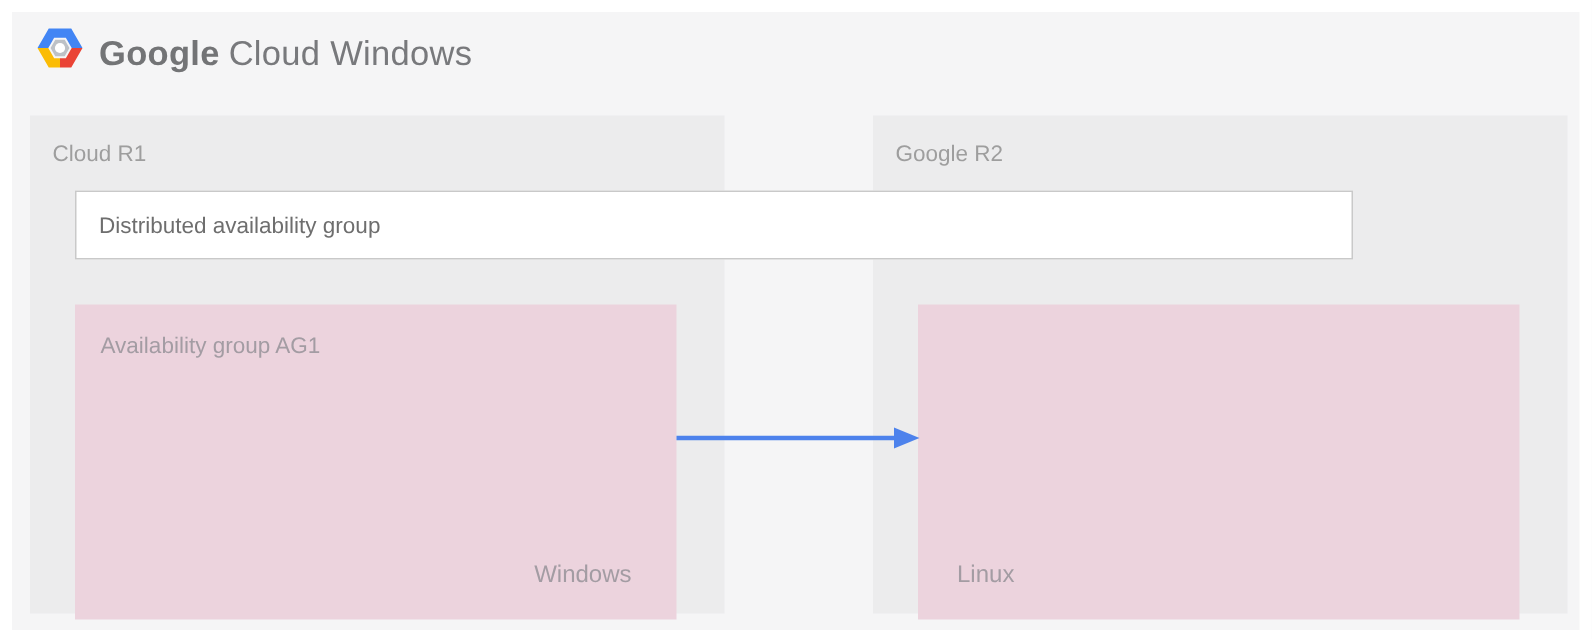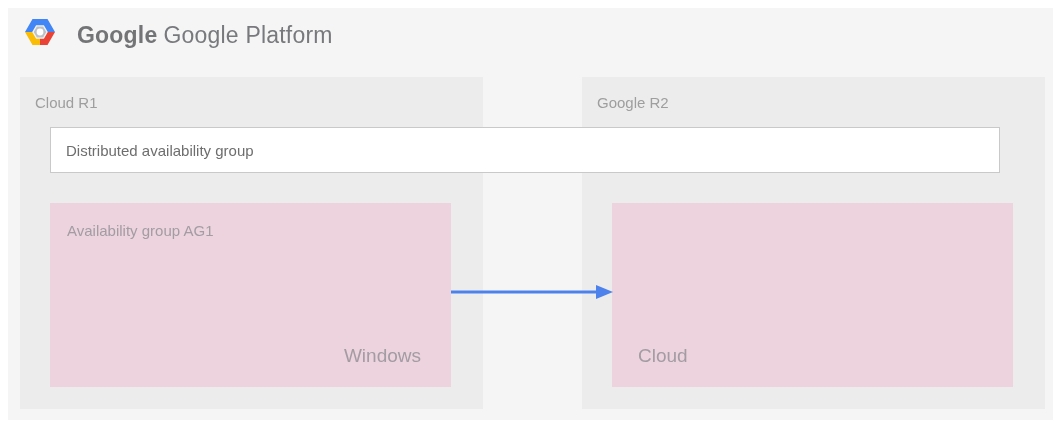--- a/index.html
+++ b/index.html
@@ -39,21 +39,20 @@
     line-height: 28px;
     font-size: 23px;
     color: #76777a;
     white-space: nowrap;
     letter-spacing: 0.2px;
   }
   .brand .primary {
     font-weight: bold;
     color: #737476;
     margin-right: 6px;
-    margin-left: 11px;
   }
   .brand .secondary {
     font-weight: normal;
     color: #78797c;
   }
   
   .region {
     position: absolute;
     top: 77px;
     width: 463px;
@@ -67,52 +66,52 @@
     left: 15px;
     top: 17px;
     font-size: 15px;
     color: #9e9e9e;
   }
   
   .dag-box {
     position: absolute;
     left: 50px;
     top: 127px;
-    width: 950px;
+    width: 852px;
     height: 46px;
     box-sizing: border-box;
     background: #ffffff;
     border: 1px solid #c9c9c9;
     display: flex;
     align-items: center;
     padding-left: 15px;
     font-size: 15px;
     color: #6e6e6e;
   }
   
   .ag {
     position: absolute;
     top: 203px;
     width: 401px;
-    height: 184px;
+    height: 210px;
     background: #ecd3dd;
   }
   .ag.ag1 { left: 50px; }
   .ag.ag2 { left: 612px; }
   .ag-label {
     position: absolute;
     left: 17px;
     top: 19px;
     font-size: 15px;
     color: #a39ca3;
   }
   .os-label {
     position: absolute;
     bottom: 20px;
-    font-size: 19px;
+    font-size: 16px;
     color: #a39ca3;
   }
   .os-label.right { right: 30px; }
   .os-label.left  { left: 26px; }
   
   .arrow-svg {
     position: absolute;
     left: 446px;
     top: 281px;
     width: 170px;
@@ -127,42 +126,42 @@
   <div class="panel"></div>
 
   <svg class="logo" viewBox="0 0 32 32">
     <path d="M1,16 L8.5,3 L23.5,3 L31,16 L23.8,16 L19.9,9.24 L12.1,9.24 L8.2,16 Z" fill="#4285f4"></path>
     <path d="M31,16 L23.5,29 L16,29 L16,22.76 L19.9,22.76 L23.8,16 Z" fill="#ea4335"></path>
     <path d="M16,29 L8.5,29 L1,16 L8.2,16 L12.1,22.76 L16,22.76 Z" fill="#fbbc05"></path>
     <path d="M9.7,16 L12.85,10.54 L19.15,10.54 L22.3,16 L19.15,21.46 L12.85,21.46 Z" fill="#bdc1c6"></path>
     <circle cx="16" cy="16" r="3.4" fill="#ffffff"></circle>
   </svg>
   <div class="brand">
-    <span class="primary">Google</span><span class="secondary">Google Platform</span>
+    <span class="primary">Google</span><span class="secondary">Cloud Windows</span>
   </div>
 
   <div class="region r1">
     <div class="region-label">Cloud R1</div>
   </div>
 
   <div class="region r2">
     <div class="region-label">Google R2</div>
   </div>
 
   <div class="dag-box">
     <span>Distributed availability group</span>
   </div>
 
   <div class="ag ag1">
     <div class="ag-label">Availability group AG1</div>
     <div class="os-label right">Windows</div>
   </div>
 
   <div class="ag ag2">
-    <div class="os-label left">Cloud</div>
+    <div class="os-label left">Linux</div>
   </div>
 
   <svg class="arrow-svg" viewBox="0 0 170 22">
     <line x1="5" y1="11" x2="152" y2="11" stroke="#4d82ec" stroke-width="3"></line>
     <polygon points="150,4 167,11 150,18" fill="#4d82ec"></polygon>
   </svg>
 
 </div>
 
 </body></html>

